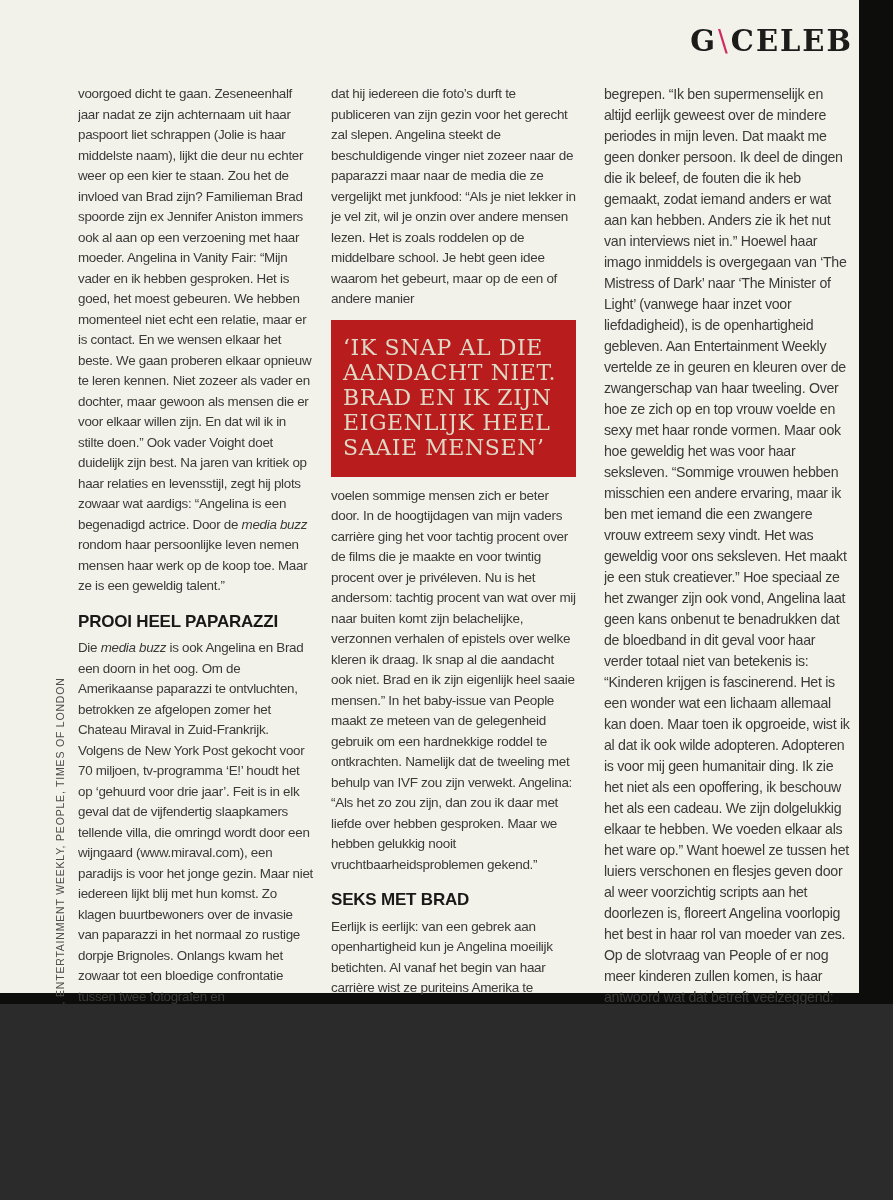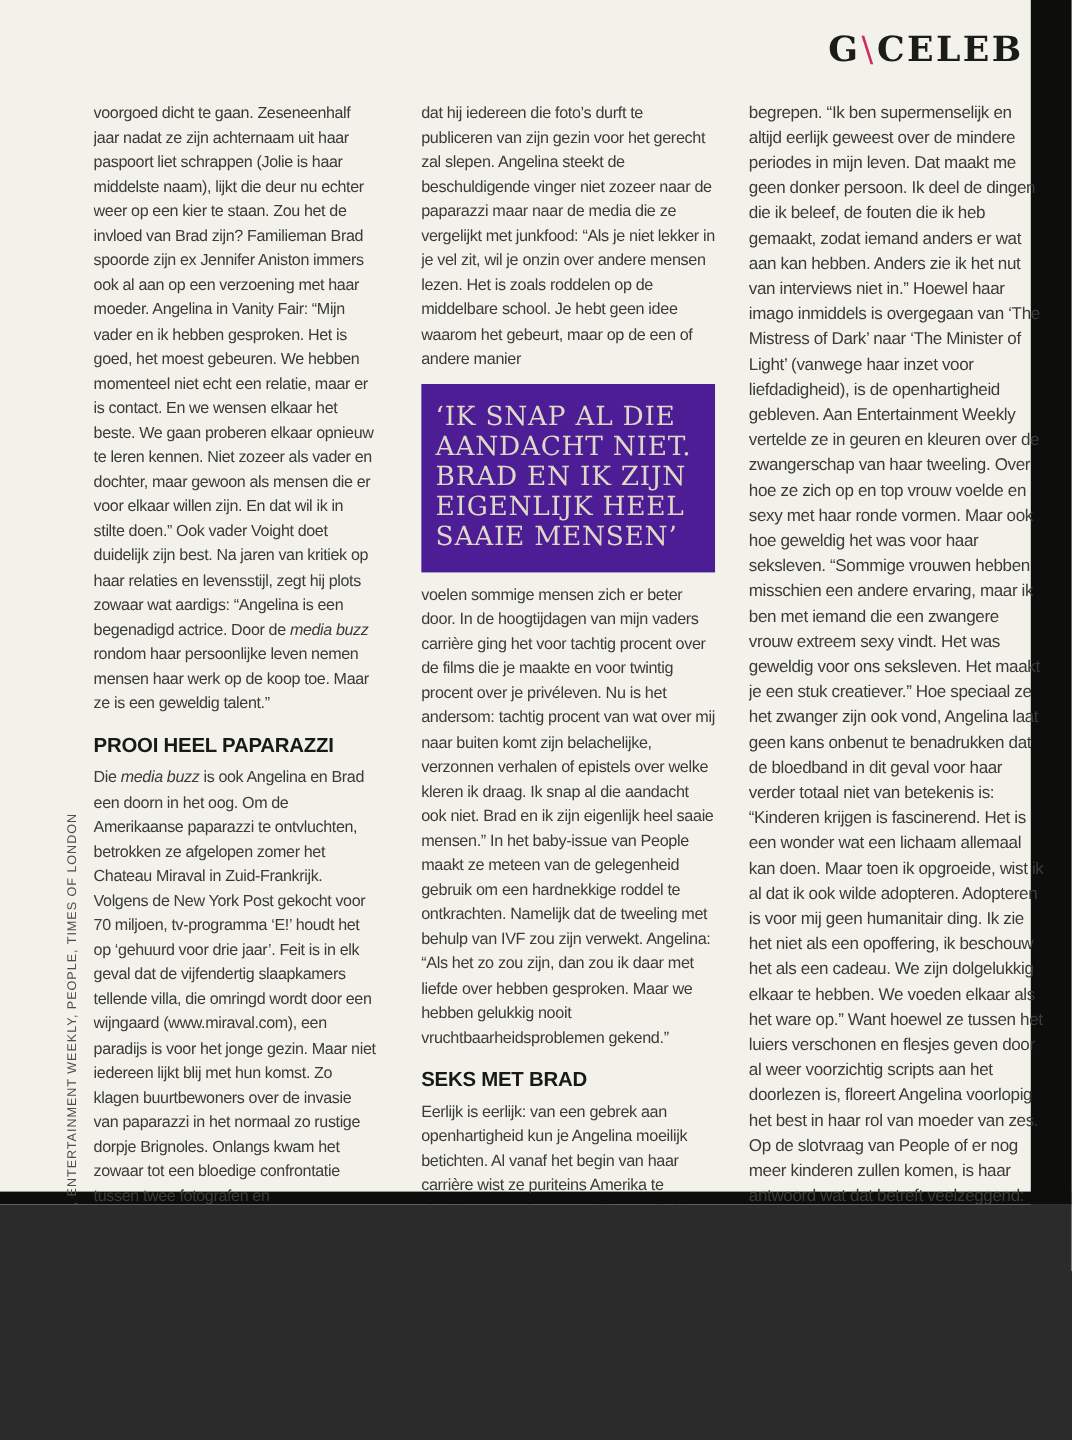--- a/index.html
+++ b/index.html
@@ -10,25 +10,25 @@
   .border-right-thin{position:absolute;top:1150px;right:0;width:7px;height:50px;background:#0d0d0c;}
   .border-bottom{position:absolute;left:0;bottom:0;width:100%;height:11px;background:#0d0d0c;}
   
   .masthead{position:absolute;top:24px;right:40px;font-family:"DejaVu Serif",serif;
             font-weight:700;font-size:29px;letter-spacing:2px;color:#1b1b19;white-space:nowrap;}
   .masthead .slash{color:#cf2a62;font-weight:400;margin:0 1px;}
   
   .columns{position:absolute;left:78px;top:84px;display:flex;}
   .col{color:#3b3b38;height:1070px;overflow:hidden;}
   .col p{margin:0;}
-  .col-1{width:237px;margin-right:36px;font-size:13.4px;line-height:20.5px;letter-spacing:-0.3px;}
+  .col-1{width:237px;margin-right:16px;font-size:13.4px;line-height:20.5px;letter-spacing:-0.3px;}
   .col-2{width:245px;margin-right:28px;font-size:13.5px;line-height:20.5px;letter-spacing:-0.3px;}
   .col-3{width:246px;font-size:14.2px;line-height:21px;letter-spacing:-0.3px;}
   .section-heading{font-size:17px;font-weight:700;color:#191917;margin:15px 0 6px;letter-spacing:-0.2px;}
-  .pullquote{background:#4c1d95;color:#ded9c6;font-family:"DejaVu Serif",serif;
+  .pullquote{background:#b91c1c;color:#ded9c6;font-family:"DejaVu Serif",serif;
              font-size:22px;line-height:25px;letter-spacing:0.6px;padding:15px 12px 17px;margin:10px 0 9px;}
   .italic{font-style:italic;}
   .end-mark{display:inline-block;width:14px;height:14px;border-radius:50%;background:#2c2c29;
             color:#f2f1ea;font-size:9px;font-weight:700;text-align:center;line-height:14px;
             vertical-align:baseline;margin-left:4px;letter-spacing:0;}
   
   .vertical-credit{position:absolute;left:54px;top:1142px;transform:rotate(-90deg);
                    transform-origin:0 0;white-space:nowrap;font-size:10.5px;
                    letter-spacing:0.8px;color:#4c4c49;}
   

